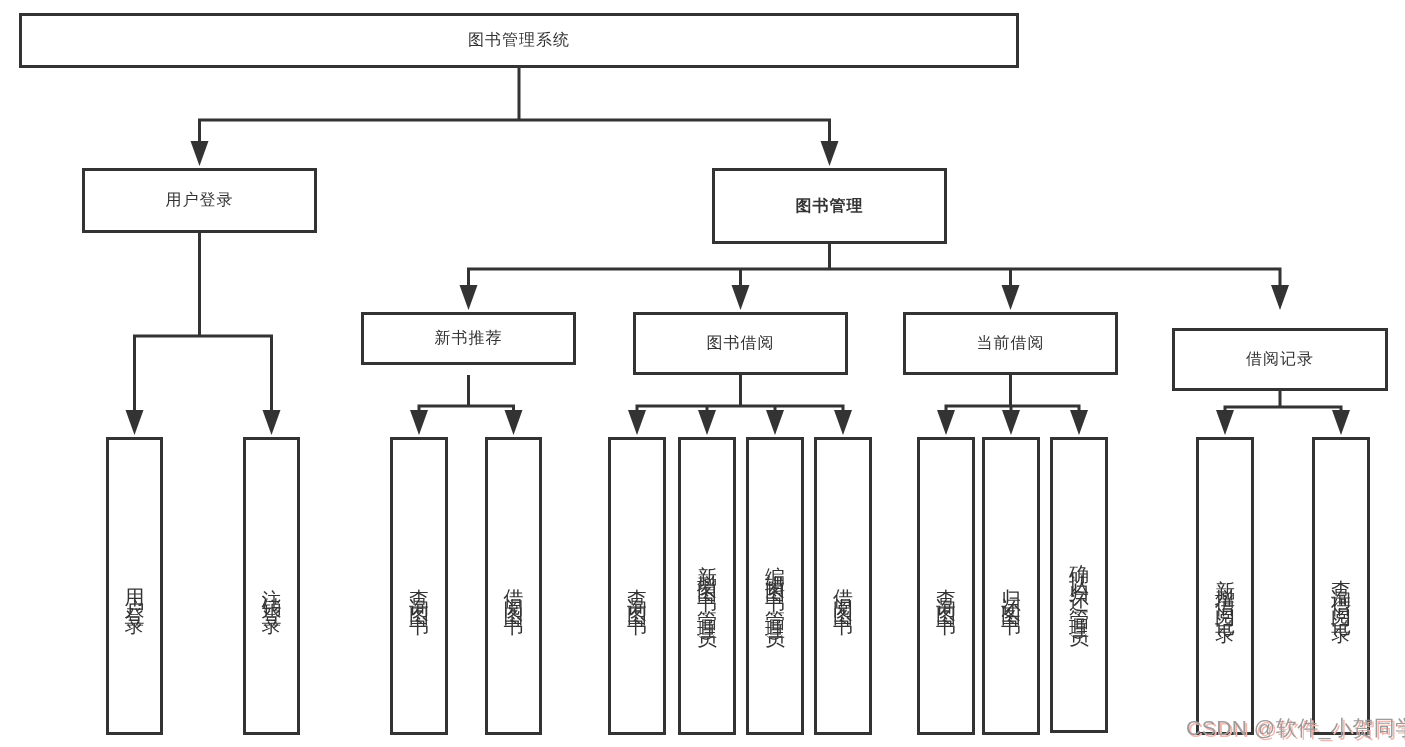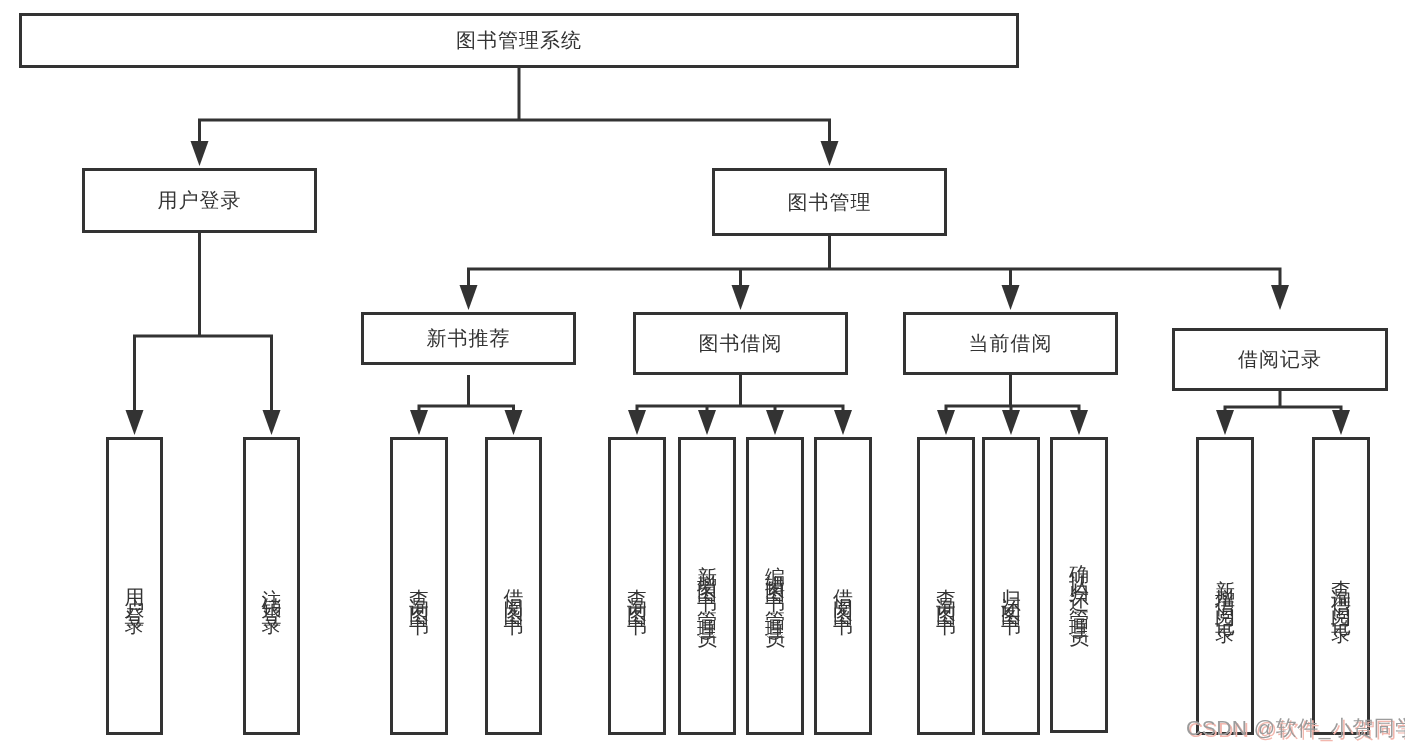--- a/index.html
+++ b/index.html
@@ -5,21 +5,21 @@
   html,body { margin:0; padding:0; background:#ffffff; }
   .canvas {
     position:relative; width:1405px; height:747px; background:#ffffff;
     font-family:"Liberation Sans", sans-serif; color:#333333; overflow:hidden;
   }
   svg.connectors { position:absolute; left:0; top:0; width:1405px; height:747px; }
   .node {
     position:absolute; box-sizing:border-box; background:#ffffff;
     border:3px solid #333333; display:flex; align-items:center; justify-content:center;
   }
-  .node.h { font-size:20px; letter-spacing:1px; }
+  .node.h { font-size:16px; letter-spacing:1px; }
   .node.v span {
     writing-mode:vertical-rl; text-orientation:mixed;
     font-size:20px; letter-spacing:9px; line-height:1.15; padding-top:9px;
     white-space:nowrap;
   }
   .watermark {
     position:absolute; left:1186px; top:714px; font-size:21px; letter-spacing:0.5px;
     color:#9c9c9c; text-shadow:2px 2px 0 #f3b7ae; white-space:nowrap;
   }
 </style>
@@ -64,21 +64,21 @@
       <polygon points="1002,410 1020,410 1011,435"></polygon>
       <polygon points="1070,410 1088,410 1079,435"></polygon>
       <polygon points="1216,410 1234,410 1225,435"></polygon>
       <polygon points="1332,410 1350,410 1341,435"></polygon>
     </g>
   </svg>
 
   <div class="node h" style="left:19px; top:13px; width:1000px; height:55px;">图书管理系统</div>
 
   <div class="node h" style="left:82px; top:168px; width:235px; height:65px;">用户登录</div>
-  <div class="node h" style="left:712px; top:168px; width:235px; height:68px;">图书管理</div>
+  <div class="node h" style="left:712px; top:168px; width:235px; height:76px;font-weight:bold;">图书管理</div>
 
   <div class="node h" style="left:361px; top:312px; width:215px; height:53px;">新书推荐</div>
   <div class="node h" style="left:633px; top:312px; width:215px; height:63px;text-align:center;">图书借阅</div>
   <div class="node h" style="left:903px; top:312px; width:215px; height:63px;">当前借阅</div>
   <div class="node h" style="left:1172px; top:328px; width:216px; height:63px;">借阅记录</div>
 
   <div class="node v" style="left:106px; top:437px; width:57px; height:298px;">
     <span>用户登录</span>
   </div>
   <div class="node v" style="left:243px; top:437px; width:57px; height:298px;">

